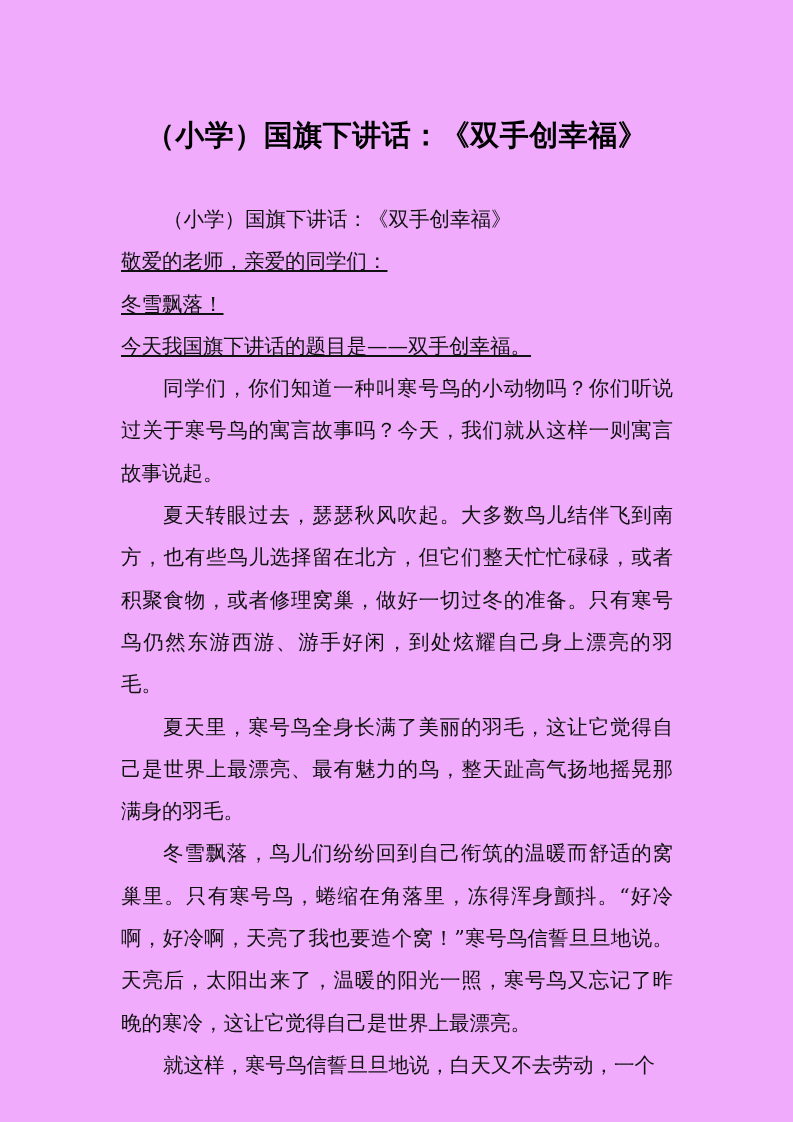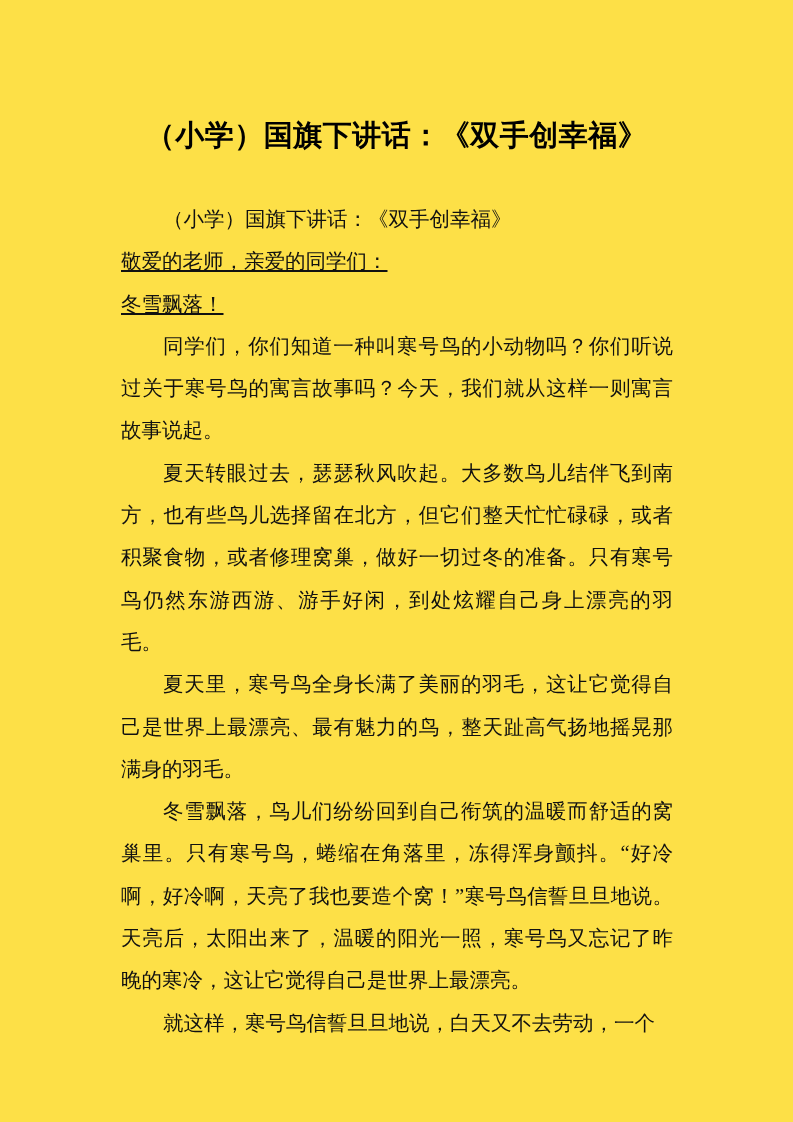--- a/index.html
+++ b/index.html
@@ -12,21 +12,21 @@
       height: 1122px;
       position: relative;
       overflow: hidden;
       color: #111111;
     }
     .page {
       position: absolute;
       left: 0; top: 0;
       width: 793px;
       height: 1122px;
-      background: #fde047;
+      background: #f0abfc;
     }
     .doc-title {
       position: absolute;
       left: 0;
       top: 96px;
       width: 793px;
       text-align: center;
       font-family: "DejaVu Sans", "Liberation Sans", sans-serif;
       font-weight: bold;
       font-size: 29px;
@@ -46,39 +46,39 @@
     }
     .para {
       margin: 0;
       padding: 0;
       text-align: justify;
       text-align-last: left;
       word-break: break-all;
     }
     .para.indent {
       text-indent: 42px;
-      font-family: Liberation Serif, serif;
     }
     .para.noindent {
       text-indent: 0;
       text-decoration: underline;
     }
     .para.first {
       text-indent: 42px;
     }
   </style>
 </head>
 <body>
 
 <div class="page">
   <h1 class="doc-title">（小学）国旗下讲话：《双手创幸福》</h1>
 
   <div class="body-text">
     <p class="para first">（小学）国旗下讲话：《双手创幸福》</p>
     <p class="para noindent">敬爱的老师，亲爱的同学们：</p>
     <p class="para noindent">冬雪飘落！</p>
+    <p class="para noindent">今天我国旗下讲话的题目是——双手创幸福。</p>
     <p class="para indent">同学们，你们知道一种叫寒号鸟的小动物吗？你们听说过关于寒号鸟的寓言故事吗？今天，我们就从这样一则寓言故事说起。</p>
     <p class="para indent">夏天转眼过去，瑟瑟秋风吹起。大多数鸟儿结伴飞到南方，也有些鸟儿选择留在北方，但它们整天忙忙碌碌，或者积聚食物，或者修理窝巢，做好一切过冬的准备。只有寒号鸟仍然东游西游、游手好闲，到处炫耀自己身上漂亮的羽毛。</p>
     <p class="para indent">夏天里，寒号鸟全身长满了美丽的羽毛，这让它觉得自己是世界上最漂亮、最有魅力的鸟，整天趾高气扬地摇晃那满身的羽毛。</p>
     <p class="para indent">冬雪飘落，鸟儿们纷纷回到自己衔筑的温暖而舒适的窝巢里。只有寒号鸟，蜷缩在角落里，冻得浑身颤抖。“好冷啊，好冷啊，天亮了我也要造个窝！”寒号鸟信誓旦旦地说。天亮后，太阳出来了，温暖的阳光一照，寒号鸟又忘记了昨晚的寒冷，这让它觉得自己是世界上最漂亮。</p>
     <p class="para indent">就这样，寒号鸟信誓旦旦地说，白天又不去劳动，一个</p>
   </div>
 </div>
 
 </body></html>

